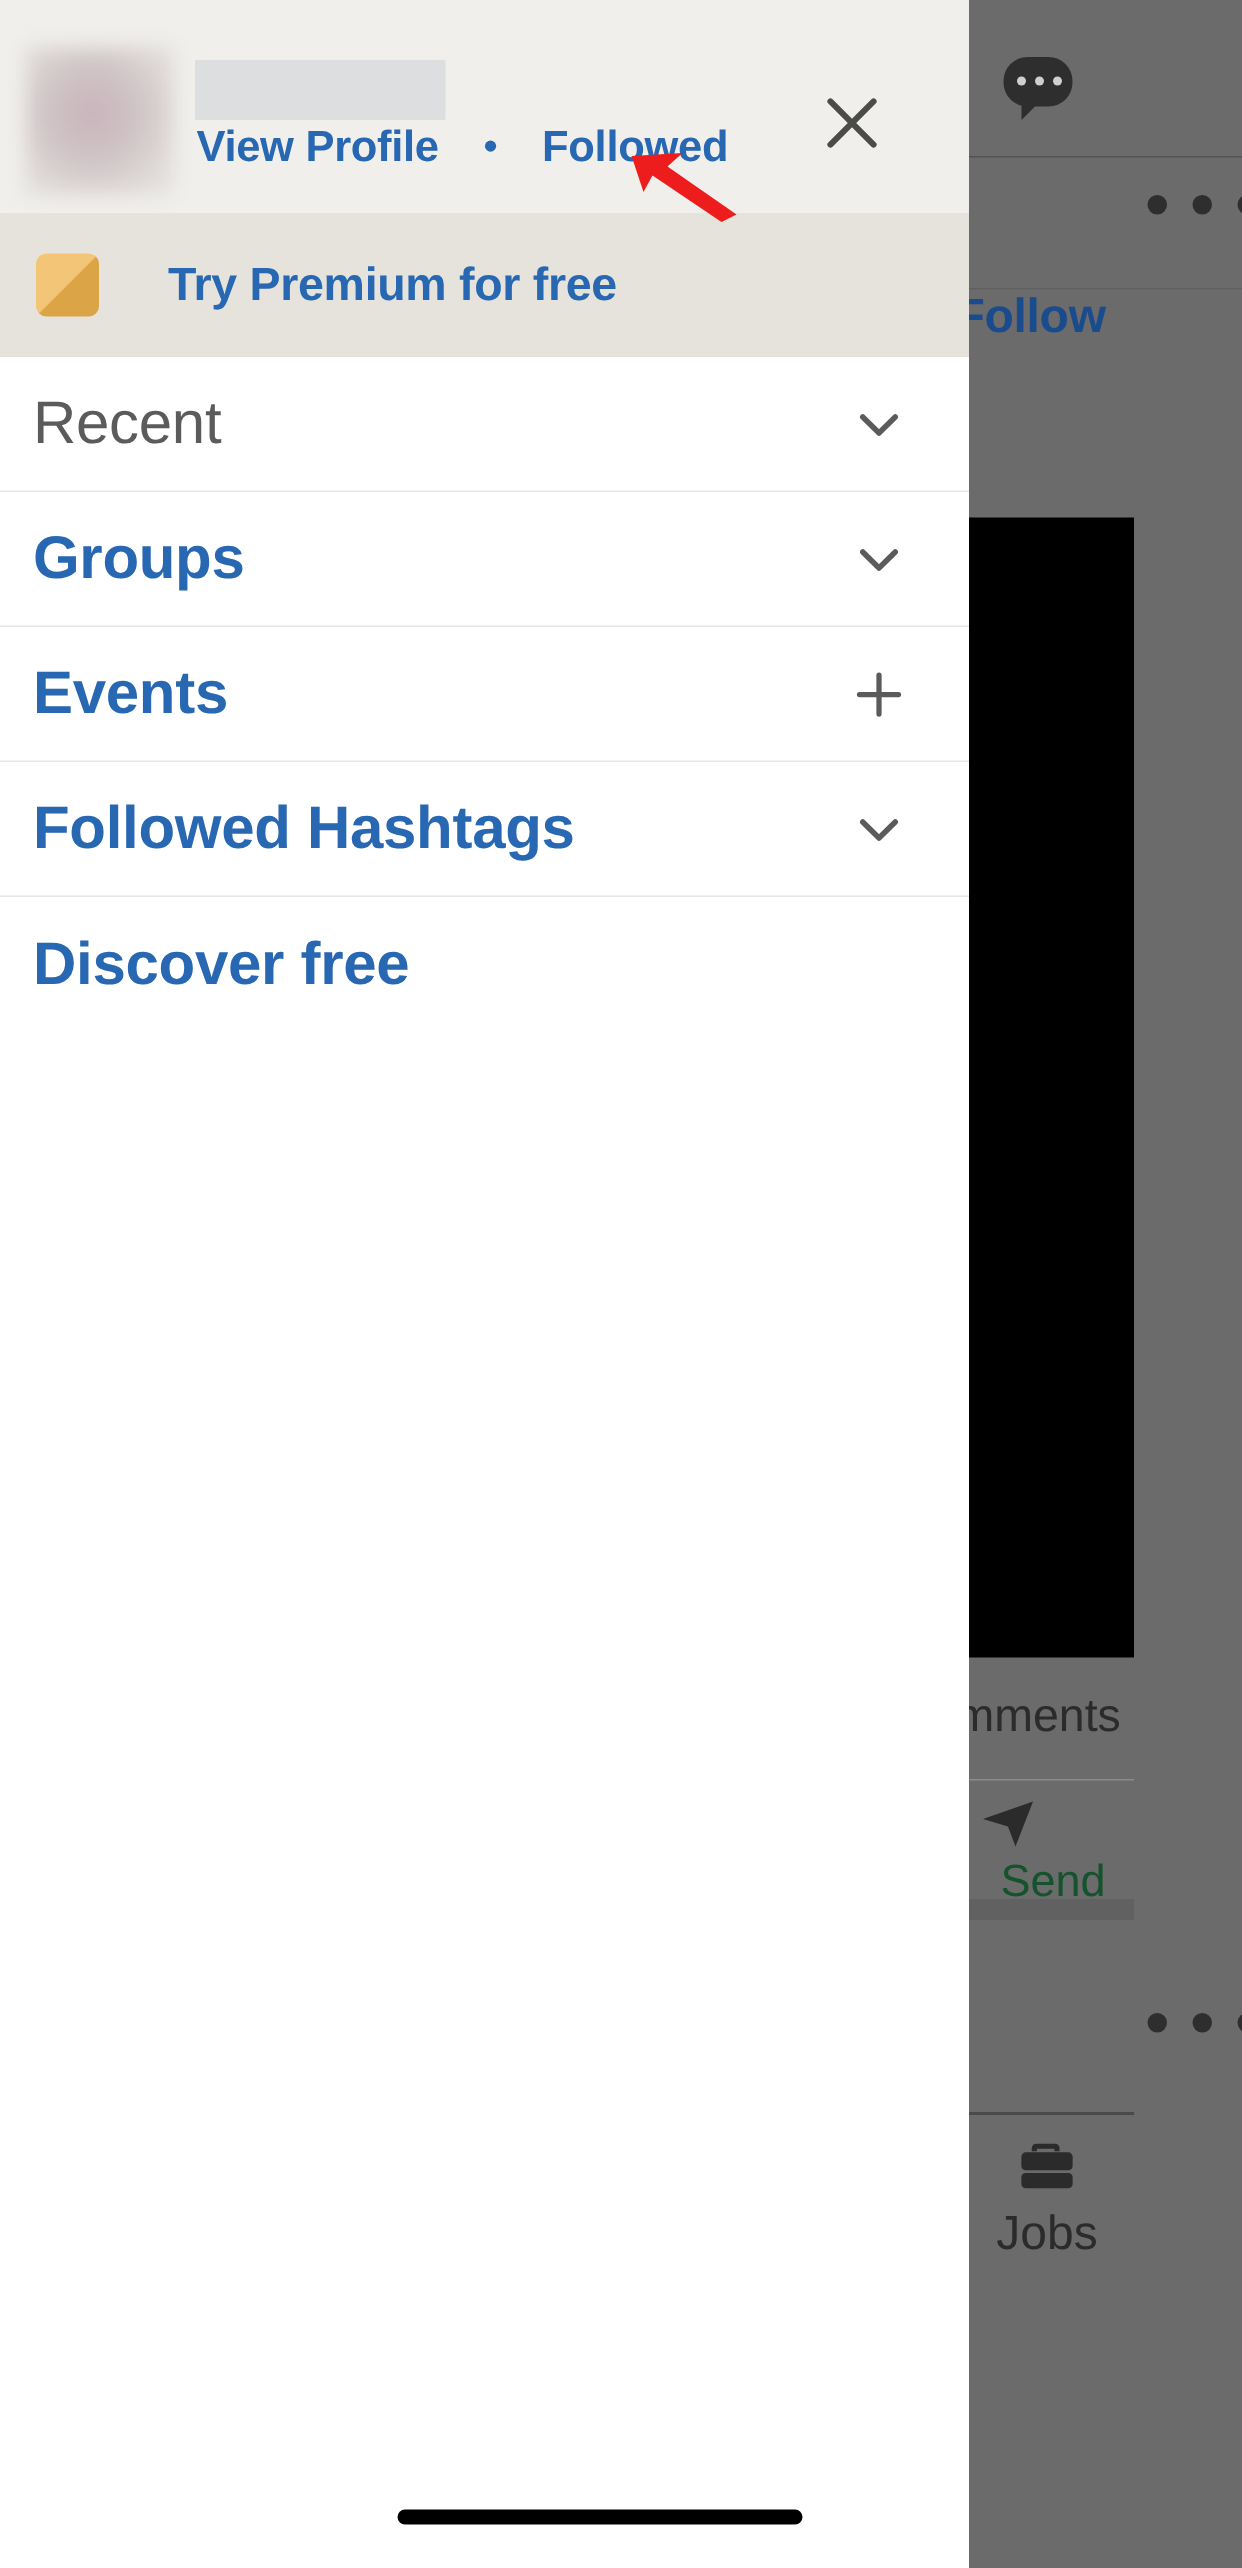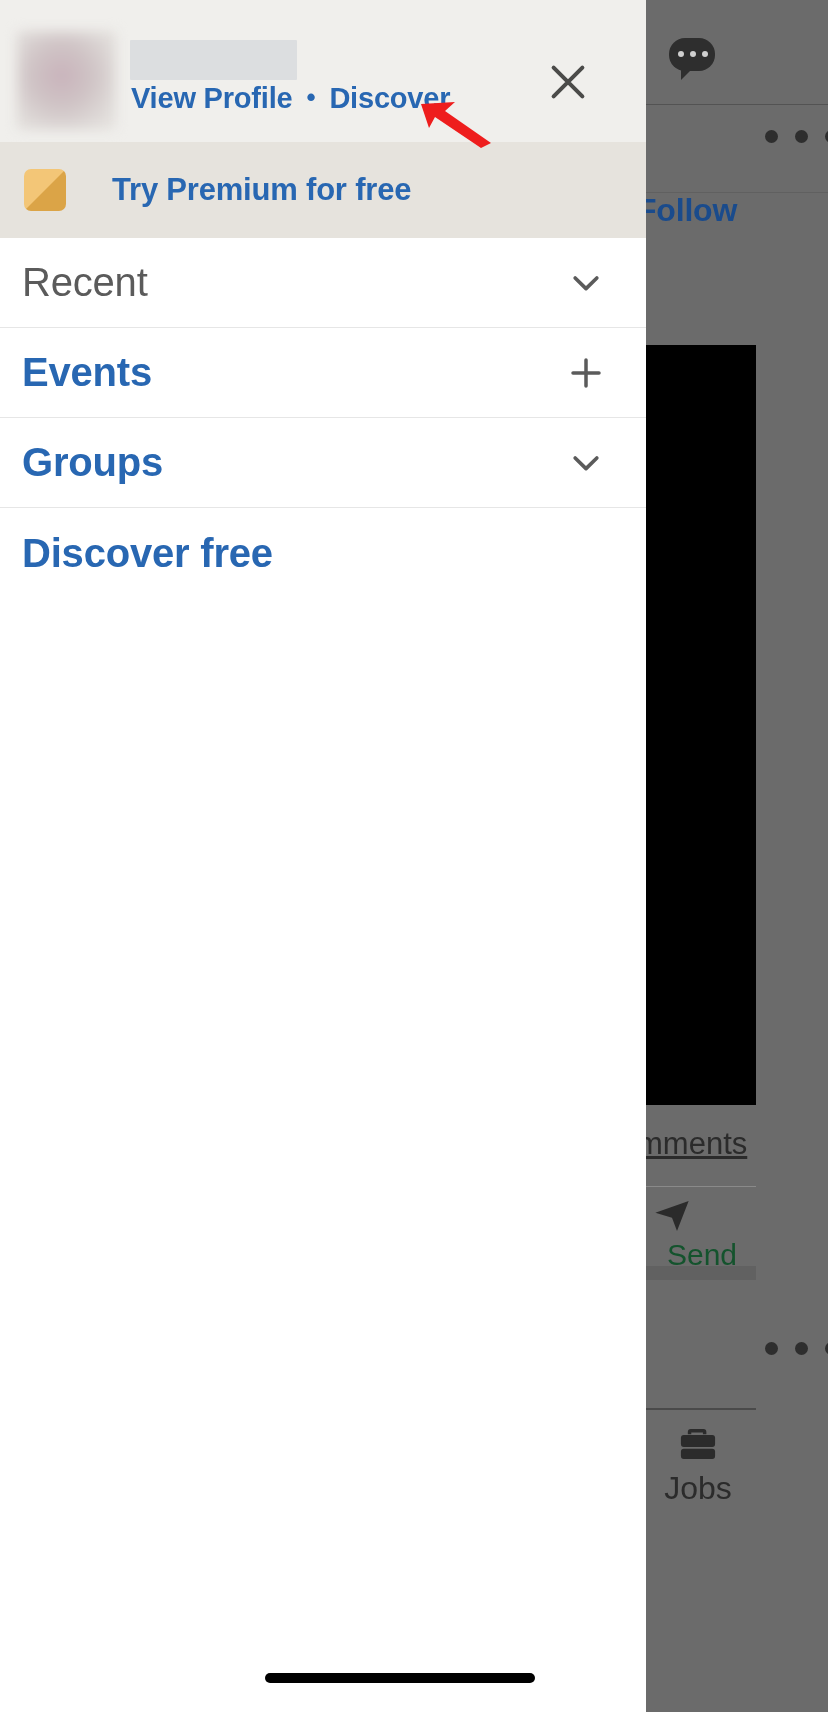--- a/index.html
+++ b/index.html
@@ -91,21 +91,20 @@
     position:absolute;
     left:646px; top:345px;
     width:110px; height:760px;
     background:#000000;
   }
   .bg-comments{
     position:absolute;
     left:637px; top:1126px;
     font-size:31px;
     color:#2b2b2b;
-    text-decoration:underline;
   }
   .bg-sep-light{
     position:absolute;
     left:646px;
     width:110px; height:1px;
     background:#8a8a8a;
   }
   .bg-send-wrap{
     position:absolute;
     left:640px; top:1196px;
@@ -170,21 +169,21 @@
   .name-redaction{
     position:absolute;
     left:130px; top:40px;
     width:167px; height:40px;
     background:#dcdee0;
     border-radius:1px;
   }
   .header-links{
     position:absolute;
     left:131px; top:82px;
-    display:flex; align-items:flex-start; gap:0;
+    display:flex; align-items:flex-start; gap:16px;
     font-size:29px; font-weight:bold;
     color:#2867b2;
     letter-spacing:-.2px;
   }
   .header-links .sep{
     color:#2867b2;
     margin:0 14px;
     font-size:26px;
     font-weight:bold;
   }
@@ -343,21 +342,21 @@
 
   <div class="drawer">
 
     <div class="drawer-header">
       <div class="avatar"></div>
       <div class="name-redaction"></div>
 
       <div class="header-links">
         <span>View Profile</span>
         <span class="sep">•</span>
-        <span>Discover</span>
+        <span>Followed</span>
       </div>
 
       <div class="close-btn">
         <svg width="46" height="46" viewBox="0 0 24 24" aria-hidden="true">
           <path d="M4.5 4.5 L19.5 19.5 M19.5 4.5 L4.5 19.5" stroke="#4b4b49" stroke-width="2.1" stroke-linecap="round" fill="none"></path>
         </svg>
       </div>
 
       <div class="annot-arrow">
         <svg width="80" height="50" viewBox="0 0 80 50" aria-hidden="true">
@@ -376,38 +375,46 @@
       <div class="menu-row">
         <div class="menu-label muted">Recent</div>
         <div class="menu-action">
           <svg width="40" height="40" viewBox="0 0 24 24" aria-hidden="true">
             <path d="M5.5 9 L12 15.4 L18.5 9" stroke="#5b5b5b" stroke-width="2.2" fill="none" stroke-linecap="round" stroke-linejoin="round"></path>
           </svg>
         </div>
       </div>
 
       <div class="menu-row">
+        <div class="menu-label">Groups</div>
+        <div class="menu-action">
+          <svg width="40" height="40" viewBox="0 0 24 24" aria-hidden="true">
+            <path d="M5.5 9 L12 15.4 L18.5 9" stroke="#5b5b5b" stroke-width="2.2" fill="none" stroke-linecap="round" stroke-linejoin="round"></path>
+          </svg>
+        </div>
+      </div>
+
+      <div class="menu-row">
         <div class="menu-label">Events</div>
         <div class="menu-action">
           <svg width="40" height="40" viewBox="0 0 24 24" aria-hidden="true">
             <path d="M12 4.2 L12 19.8 M4.2 12 L19.8 12" stroke="#5b5b5b" stroke-width="2.1" fill="none" stroke-linecap="round"></path>
           </svg>
         </div>
       </div>
 
       <div class="menu-row">
-        <div class="menu-label">Groups</div>
+        <div class="menu-label">Followed Hashtags</div>
         <div class="menu-action">
           <svg width="40" height="40" viewBox="0 0 24 24" aria-hidden="true">
             <path d="M5.5 9 L12 15.4 L18.5 9" stroke="#5b5b5b" stroke-width="2.2" fill="none" stroke-linecap="round" stroke-linejoin="round"></path>
           </svg>
         </div>
       </div>
 
-
       <div class="menu-row no-border">
         <div class="menu-label">Discover free</div>
       </div>
 
     </div>
 
     <div class="drawer-filler"></div>
   </div>
 
   <div class="home-indicator"></div>

